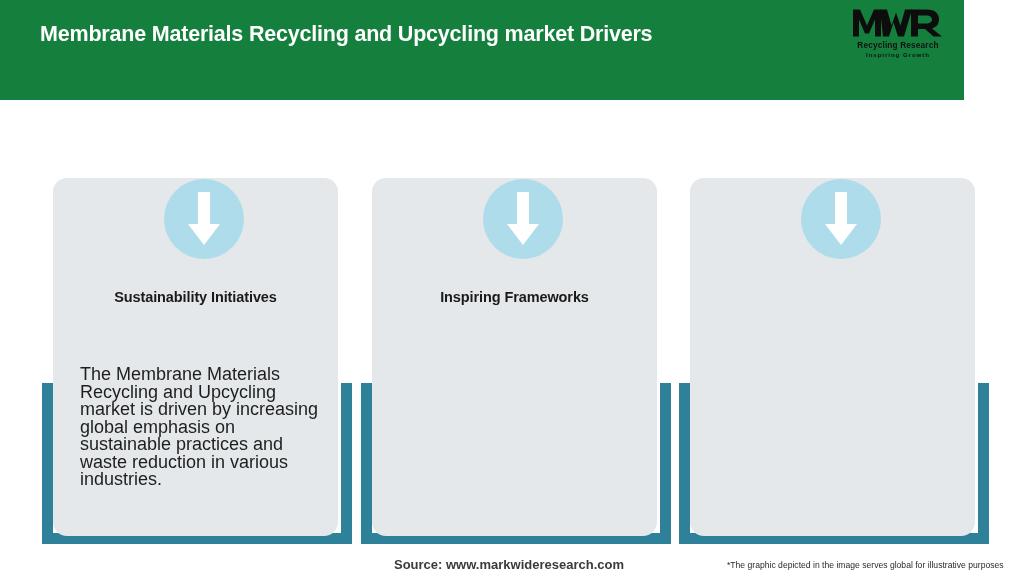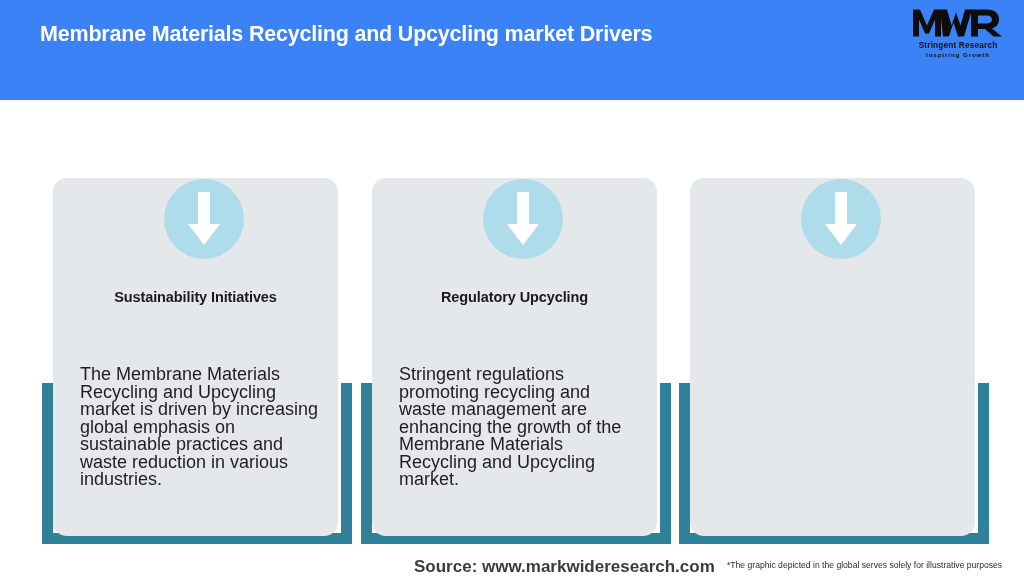--- a/index.html
+++ b/index.html
@@ -13,23 +13,24 @@
     font-family: "Liberation Sans", sans-serif;
     overflow: hidden;
     position: relative;
   }
 
   
   #header-bar {
     position: absolute;
     left: 0;
     top: 0;
-    width: 1024px;
+    width: 932px;
     height: 100px;
-    background: #3b82f6;
+    background: #15803d;
+    padding-left: 32px;
   }
   #header-title {
     position: absolute;
     left: 40px;
     top: 22px;
     font-size: 21.5px;
     font-weight: bold;
     color: #ffffff;
     letter-spacing: -0.2px;
     white-space: nowrap;
@@ -143,25 +144,24 @@
     line-height: 17.5px;
     color: #1e1e1e;
     text-align: left;
   }
 
   
   #footer-source {
     position: absolute;
     left: 394px;
     top: 557px;
-    font-size: 17px;
+    font-size: 13px;
     font-weight: bold;
     color: #3b3b3b;
     white-space: nowrap;
-    margin-left: 20px;
   }
   #footer-disclaimer {
     position: absolute;
     left: 727px;
     top: 560px;
     font-size: 8.6px;
     color: #2b2b2b;
     white-space: nowrap;
   }
 </style>
@@ -175,21 +175,21 @@
     <svg id="logo-mark" viewBox="0 0 184 62" xmlns="http://www.w3.org/2000/svg">
       <g fill="#0d0d0d">
 
         <path d="M2 58 L2 4 L16 4 L30 36 L44 4 L58 4 L58 58 L46 58 L46 24 L34 52 L26 52 L14 24 L14 58 Z"></path>
 
         <path d="M56 4 L70 4 L79 36 L88 10 L97 36 L106 4 L120 4 L104 58 L92 58 L83 30 L74 58 L62 58 Z"></path>
 
         <path d="M118 4 L150 4 C166 4 174 12 174 24 C174 33 169 39 160 42 L180 58 L163 58 L146 43 L132 43 L132 58 L118 58 Z M132 16 L132 32 L148 32 C155 32 160 29 160 24 C160 19 155 16 148 16 Z"></path>
       </g>
     </svg>
-    <span id="logo-name">Stringent Research</span>
+    <span id="logo-name">Recycling Research</span>
     <span id="logo-tagline">Inspiring Growth</span>
   </div>
 </div>
 
 <div class="card-group" id="card-group-0">
   <div class="frame"></div>
   <div class="card">
     <div class="icon-circle">
       <svg class="arrow-icon" viewBox="0 0 36 54" xmlns="http://www.w3.org/2000/svg">
         <path d="M12 0 L24 0 L24 32 L34 32 L18 53 L2 32 L12 32 Z" fill="#ffffff"></path>
@@ -201,30 +201,29 @@
 </div>
 
 <div class="card-group" id="card-group-1">
   <div class="frame"></div>
   <div class="card">
     <div class="icon-circle">
       <svg class="arrow-icon" viewBox="0 0 36 54" xmlns="http://www.w3.org/2000/svg">
         <path d="M12 0 L24 0 L24 32 L34 32 L18 53 L2 32 L12 32 Z" fill="#ffffff"></path>
       </svg>
     </div>
-    <div class="card-title">Regulatory Upcycling</div>
-    <div class="card-body">Stringent regulations promoting recycling and waste management are enhancing the growth of the Membrane Materials Recycling and Upcycling market.</div>
+    <div class="card-title">Inspiring Frameworks</div>
   </div>
 </div>
 
 <div class="card-group" id="card-group-2">
   <div class="frame"></div>
   <div class="card">
     <div class="icon-circle">
       <svg class="arrow-icon" viewBox="0 0 36 54" xmlns="http://www.w3.org/2000/svg">
         <path d="M12 0 L24 0 L24 32 L34 32 L18 53 L2 32 L12 32 Z" fill="#ffffff"></path>
       </svg>
     </div>
   </div>
 </div>
 
 <div id="footer-source">Source: www.markwideresearch.com</div>
-<div id="footer-disclaimer">*The graphic depicted in the global serves solely for illustrative purposes</div>
+<div id="footer-disclaimer">*The graphic depicted in the image serves global for illustrative purposes</div>
 
 </body></html>

